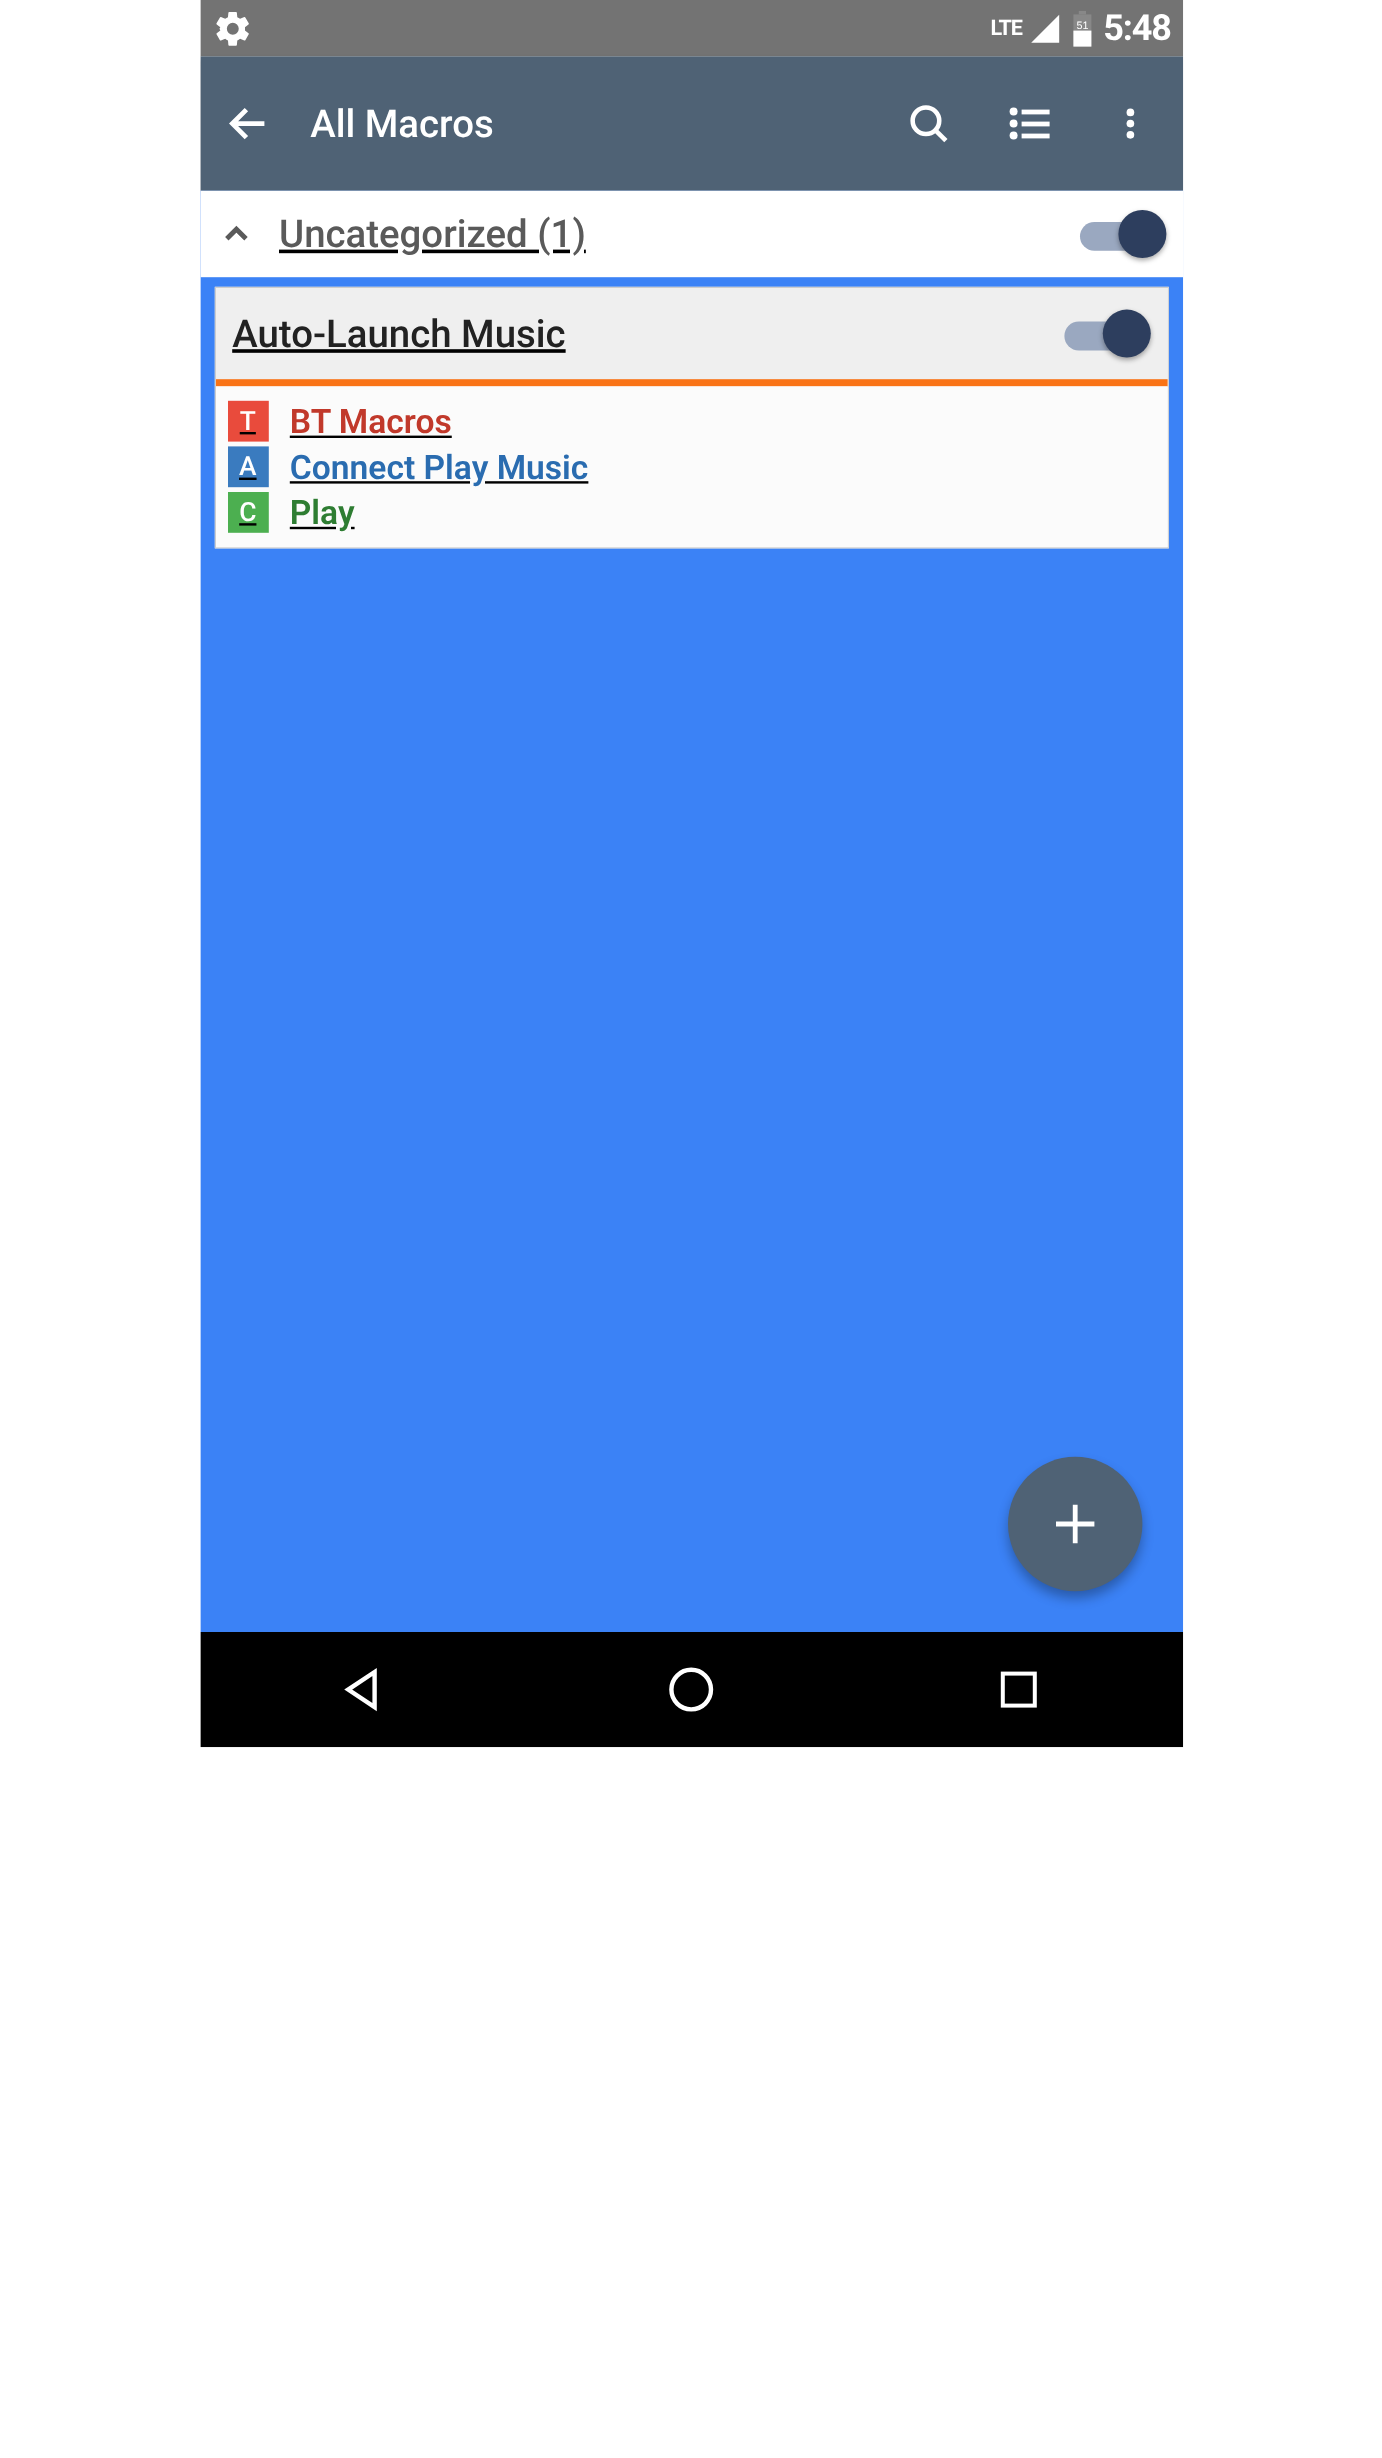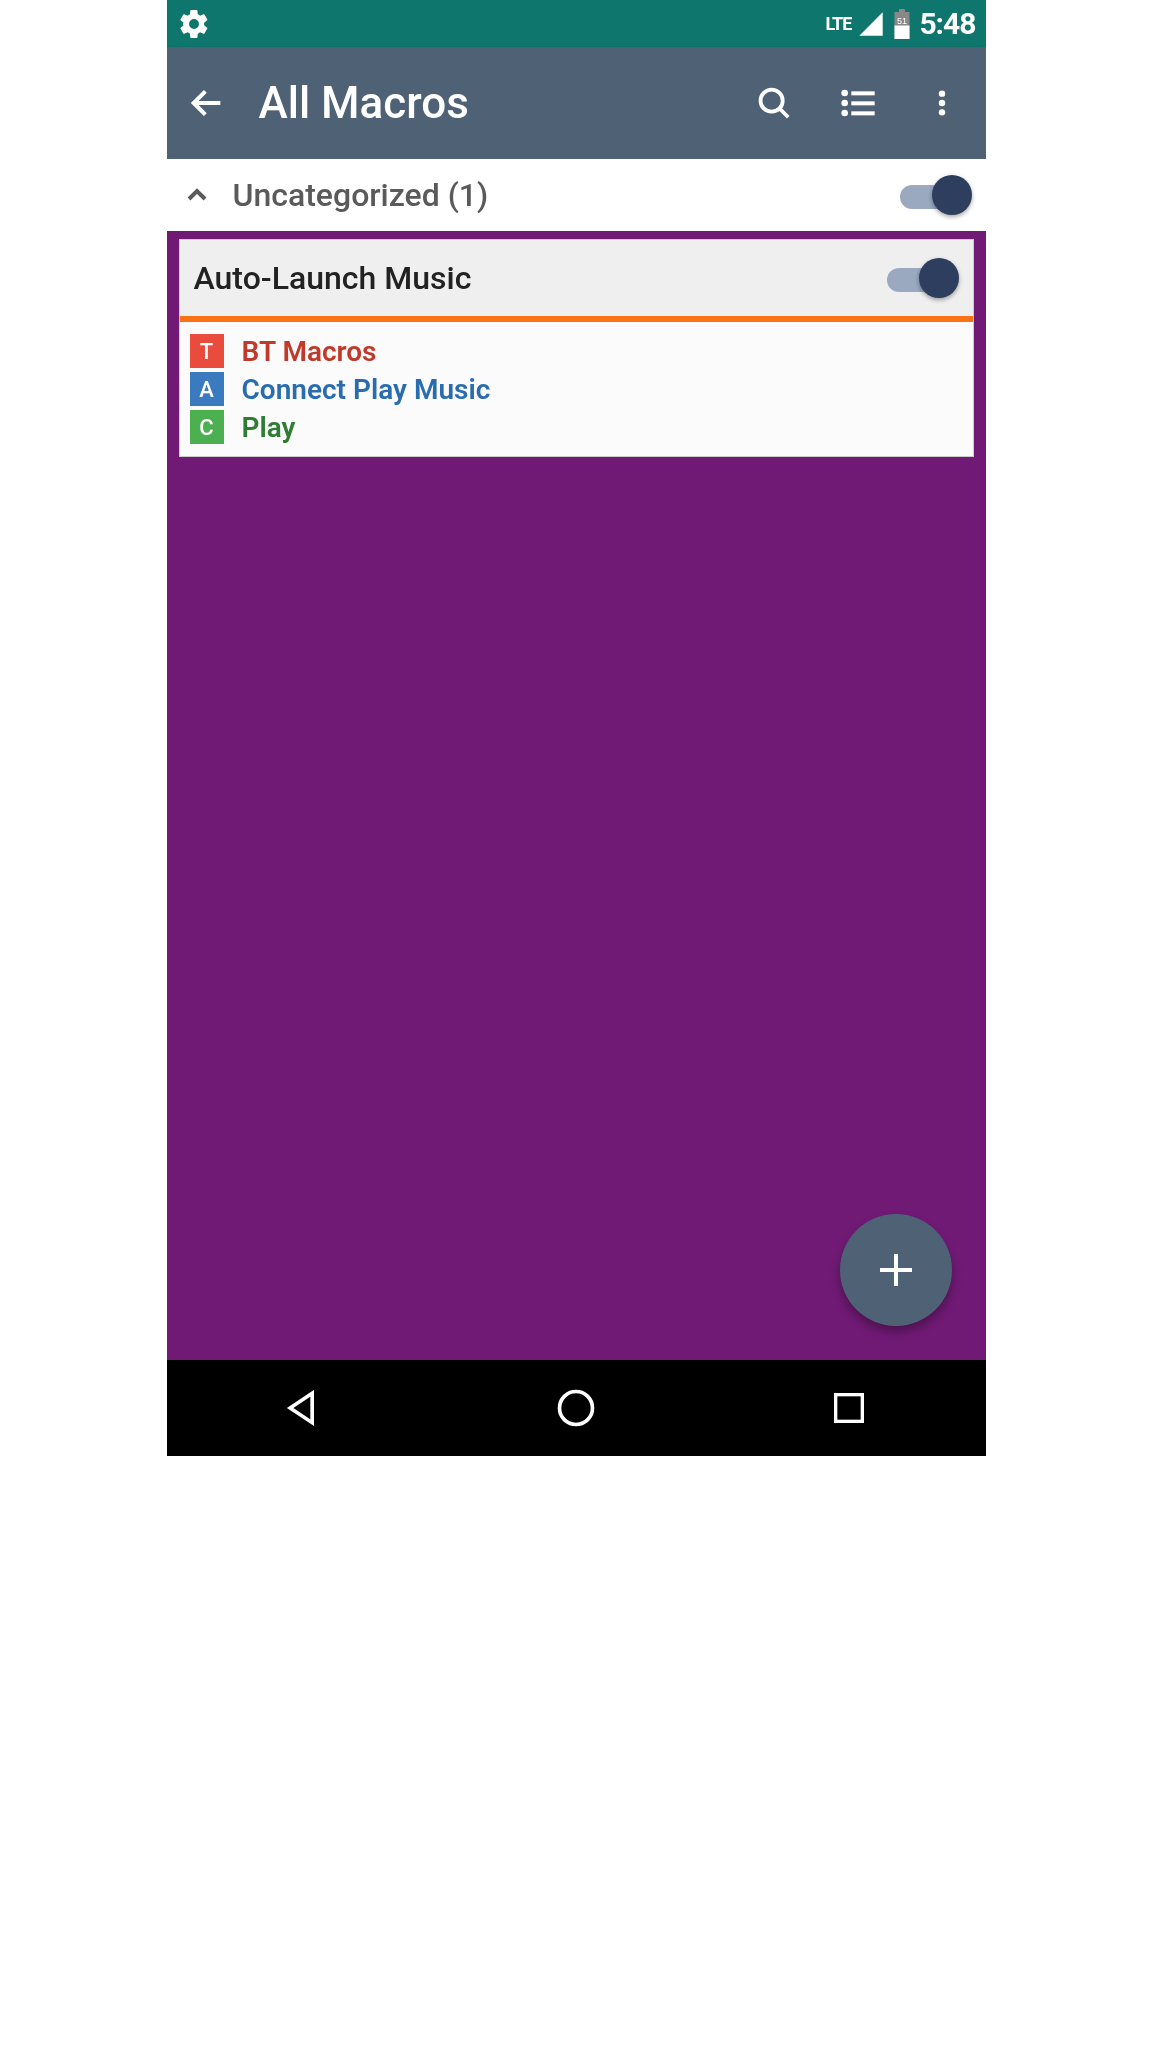--- a/index.html
+++ b/index.html
@@ -14,21 +14,21 @@
       width: 819px;
       height: 1456px;
       position: relative;
       display: flex;
       flex-direction: column;
       background: #fafafa;
     }
     
     .status-bar {
       height: 47px;
-      background: #0f766e;
+      background: #737373;
       display: flex;
       align-items: center;
       justify-content: space-between;
       padding: 0 10px;
       color: #fff;
     }
     .status-left { display: flex; align-items: center; }
     .status-right { display: flex; align-items: center; gap: 6px; }
     .gear-icon { width: 34px; height: 34px; }
     .lte { font-size: 18px; font-weight: 700; letter-spacing: -1px; }
@@ -39,25 +39,25 @@
     .app-bar {
       height: 112px;
       background: #4f6275;
       display: flex;
       align-items: center;
       padding: 0 16px;
       color: #fff;
       box-shadow: 0 2px 4px rgba(0,0,0,0.25);
     }
     .back-btn { width: 48px; height: 48px; display:flex; align-items:center; justify-content:center; }
-    .title { font-size: 44px; font-weight: 500; margin-left: 28px; flex: 1; }
+    .title { font-size: 32px; font-weight: 500; margin-left: 28px; flex: 1; }
     .action-icons { display: flex; gap: 44px; padding-right: 8px; }
     .action-icon { width: 40px; height: 40px; display:flex; align-items:center; justify-content:center; }
     
-    .content { flex: 1; background: #701a75; position: relative; }
+    .content { flex: 1; background: #3b82f6; position: relative; text-decoration: underline; }
     .category-header {
       display: flex;
       align-items: center;
       padding: 16px 14px;
       background: #fff;
     }
     .collapse-caret { width: 32px; height: 32px; display:flex; align-items:center; justify-content:center; }
     .category-title { font-size: 32px; font-weight: 500; color: #5a5a5a; margin-left: 20px; flex: 1; }
     
     .toggle {

